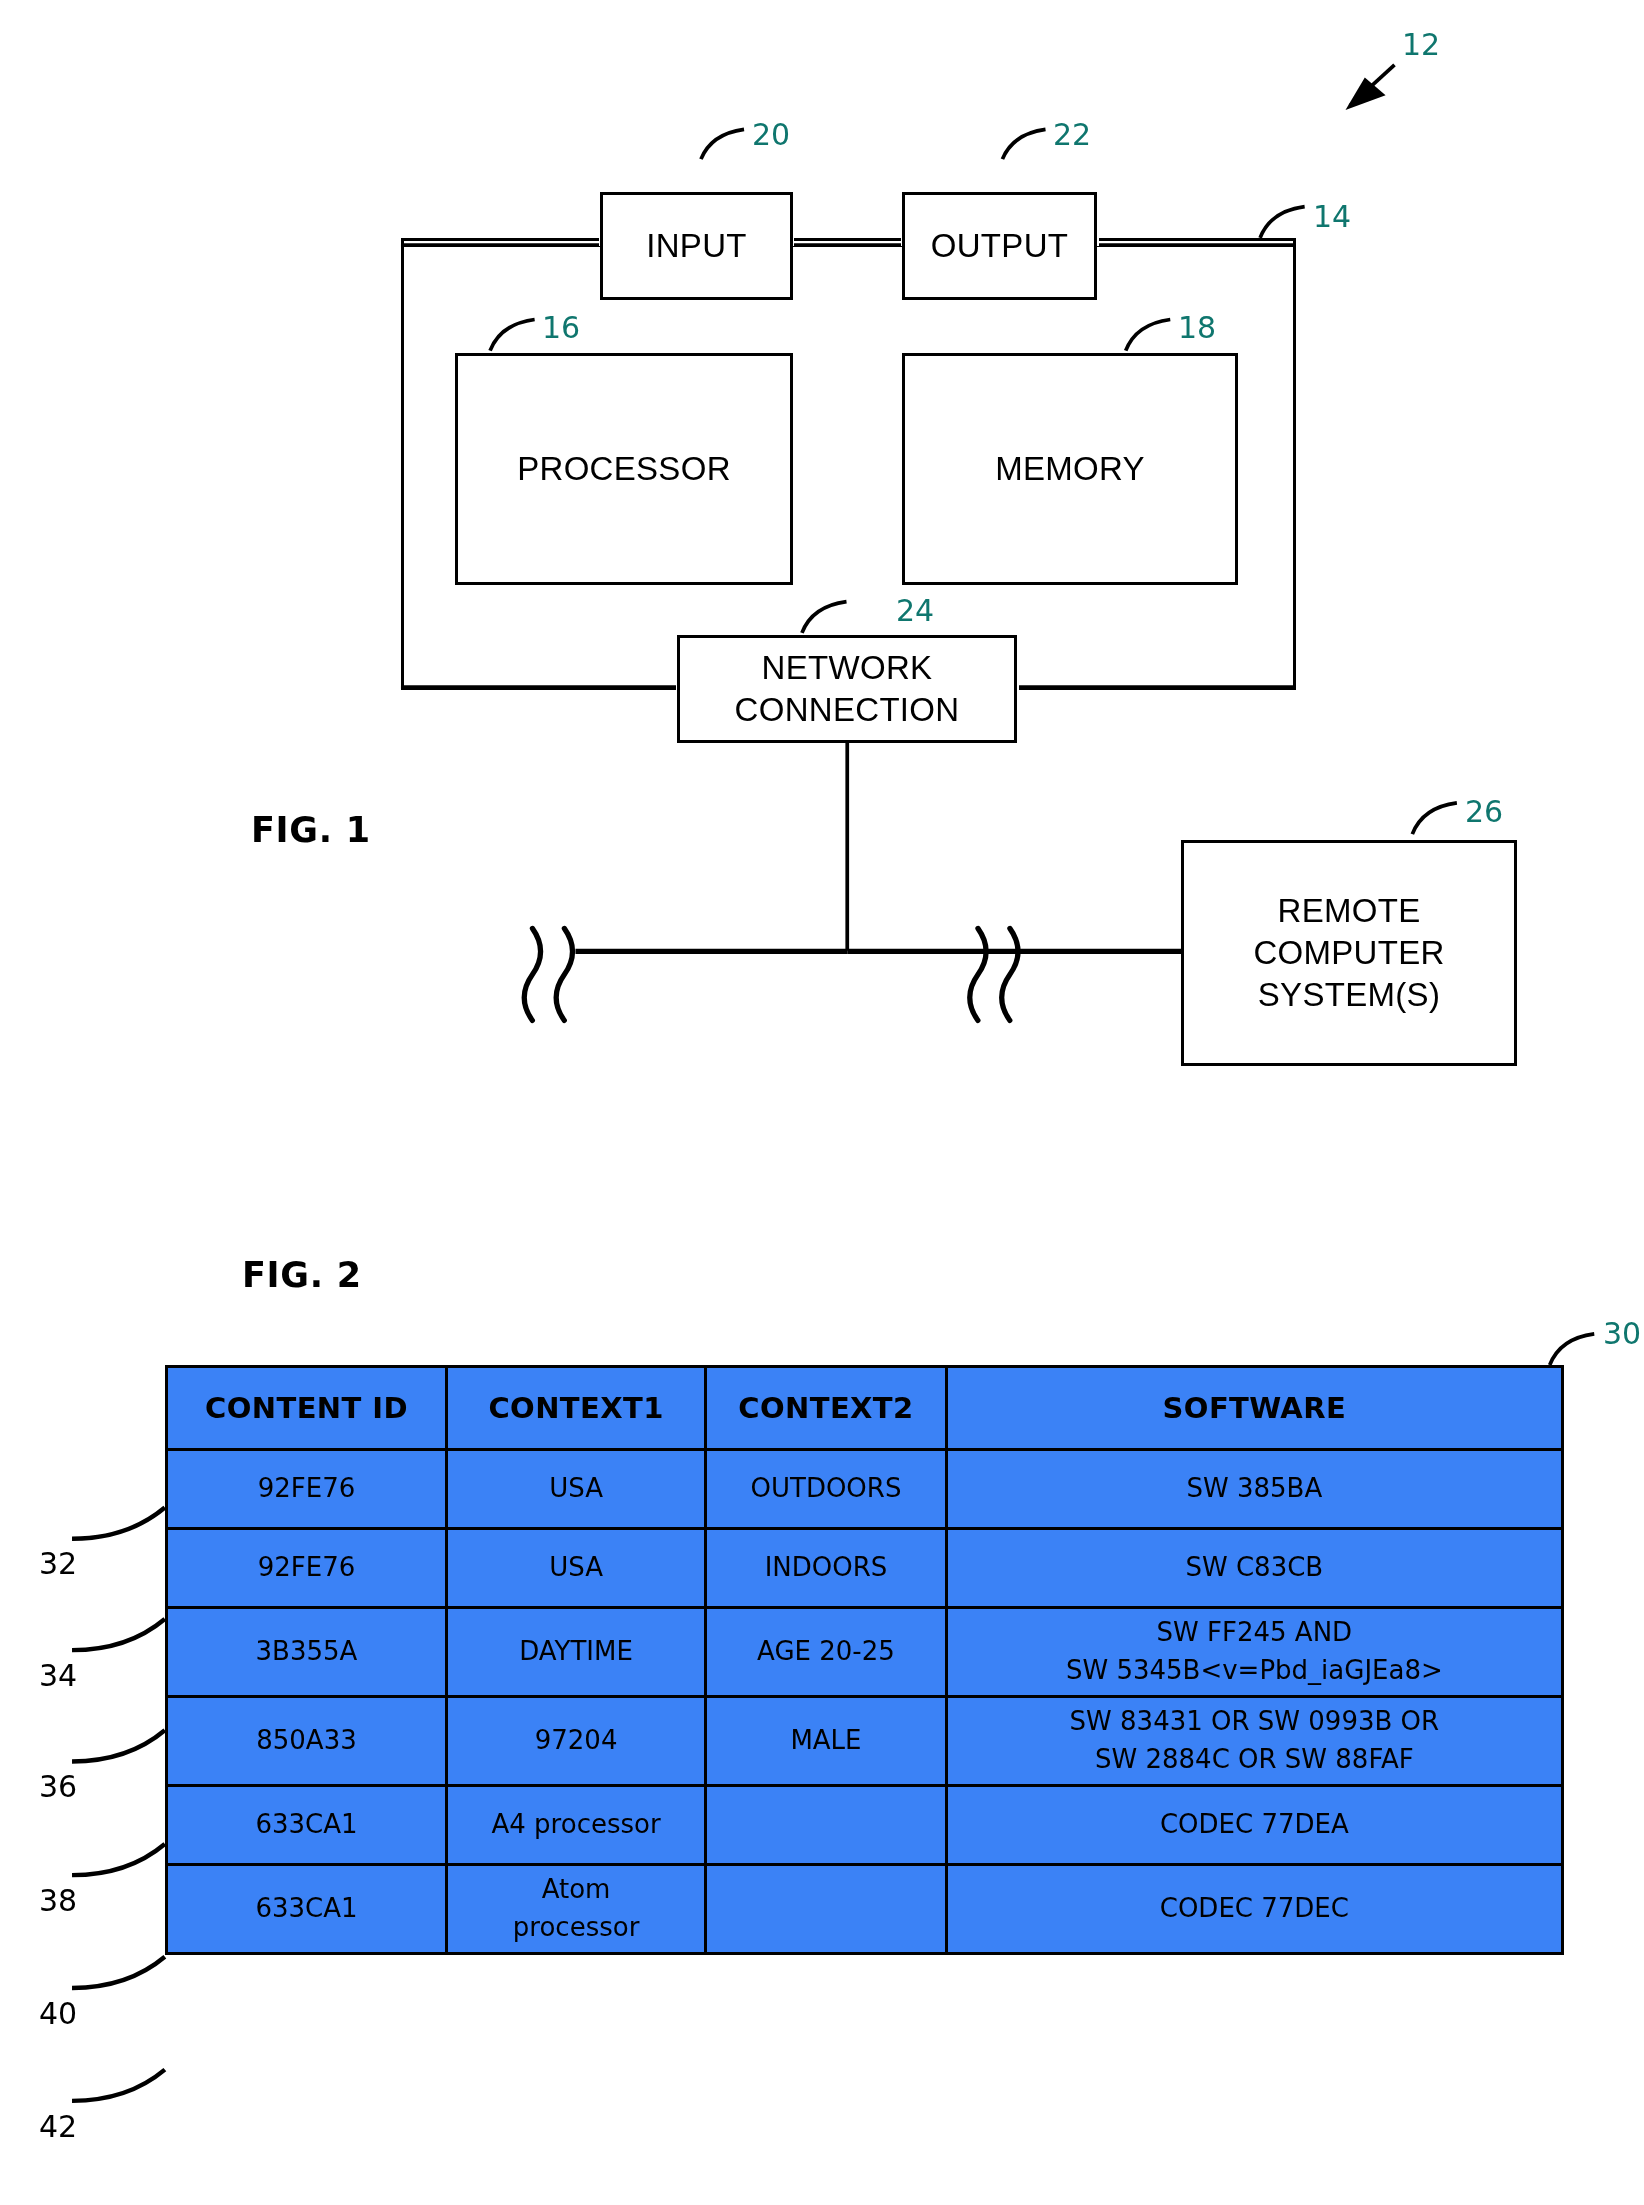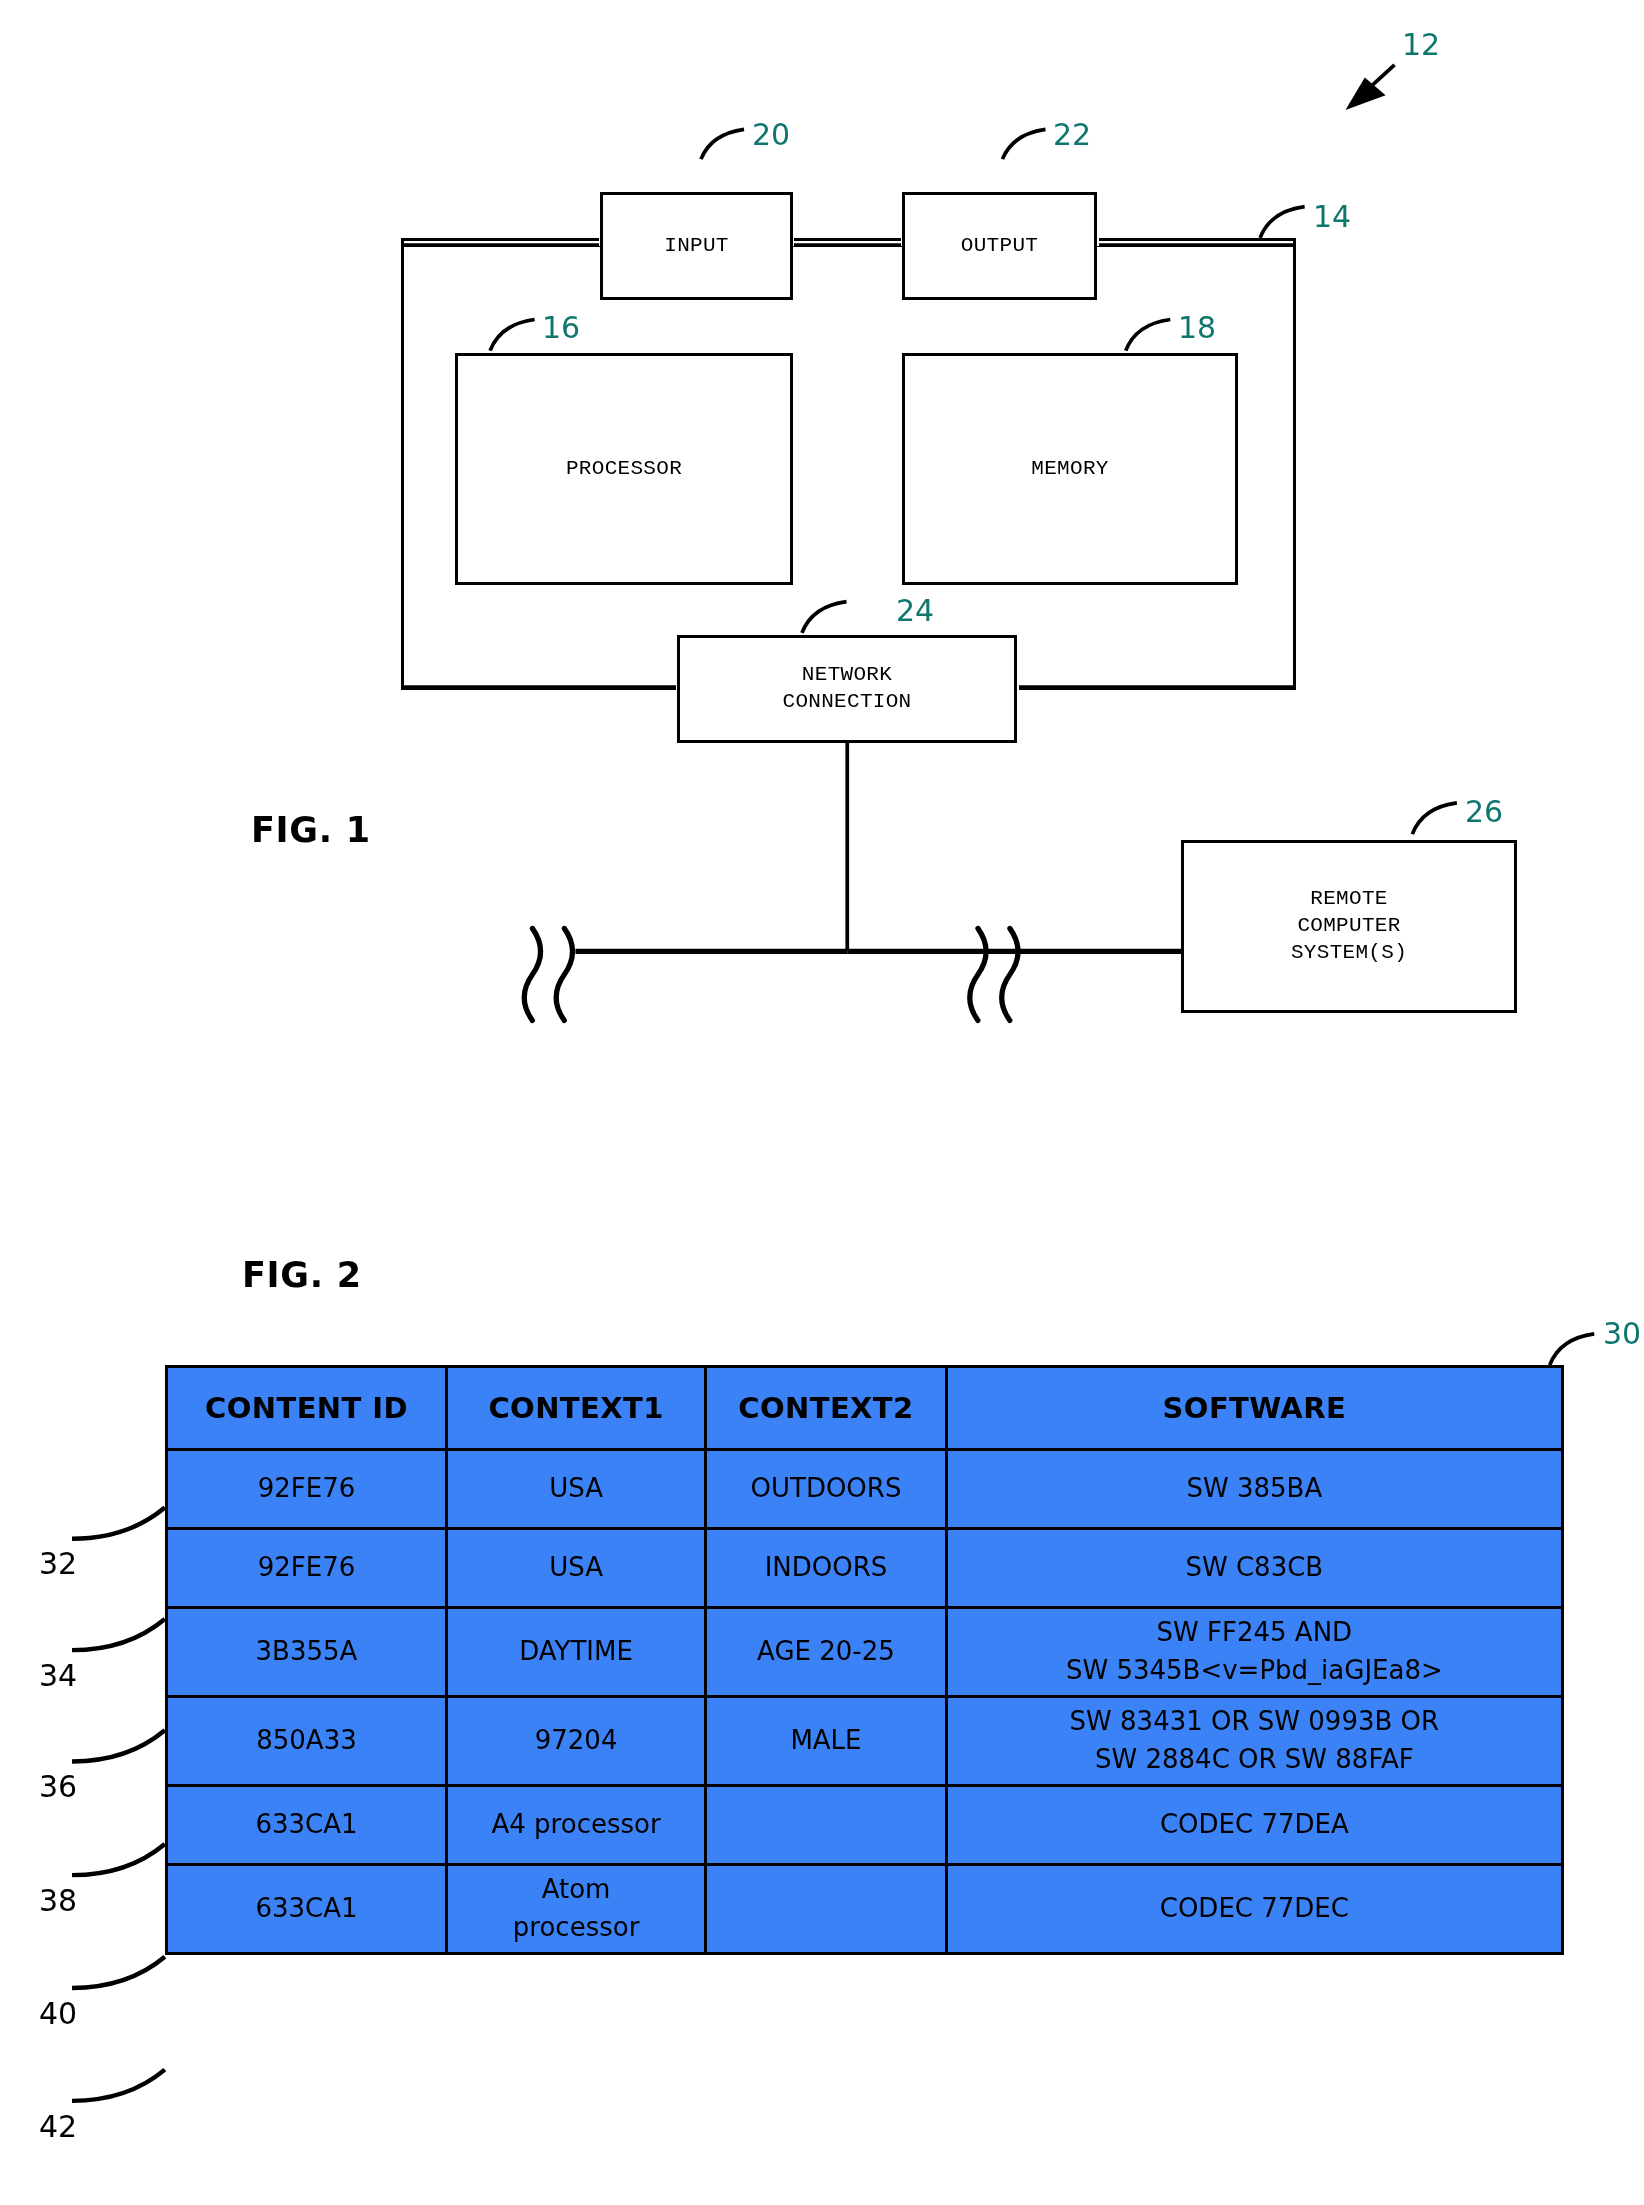--- a/index.html
+++ b/index.html
@@ -30,24 +30,24 @@
   
   .box {
     position: absolute;
     border: 3.7px solid #000;
     box-sizing: border-box;
     background: #fff;
     display: flex;
     align-items: center;
     justify-content: center;
     text-align: center;
-    font-size: 21px;
+    font-size: 33px;
     letter-spacing: 0.3px;
     line-height: 1.28;
-    font-family: Liberation Mono, monospace;
+    font-family: Liberation Sans, sans-serif;
   }
   .outer-box {
     position: absolute;
     border: 3.7px solid #000;
     box-sizing: border-box;
     background: transparent;
   }
   .ref {
     position: absolute;
     font-size: 30px;
@@ -178,21 +178,21 @@
 
   <div class="box" style="left:902px; top:353px; width:336px; height:232px;">
     <span>MEMORY</span>
   </div>
 
   <div class="box" style="left:677px; top:635px; width:340px; height:108px; flex-direction:column;align-items:center;">
     <span>NETWORK</span>
     <span>CONNECTION</span>
   </div>
 
-  <div class="box" style="left:1181px; top:840px; width:336px; height:173px; flex-direction:column;">
+  <div class="box" style="left:1181px; top:840px; width:336px; height:226px; flex-direction:column;">
     <span>REMOTE</span>
     <span>COMPUTER</span>
     <span>SYSTEM(S)</span>
   </div>
 
   <div class="ref" style="left:1402px; top:27px;">12</div>
   <div class="ref" style="left:1313px; top:199px;">14</div>
   <div class="ref" style="left:752px; top:117px;">20</div>
   <div class="ref" style="left:1053px; top:117px;">22</div>
   <div class="ref" style="left:542px; top:310px;">16</div>

